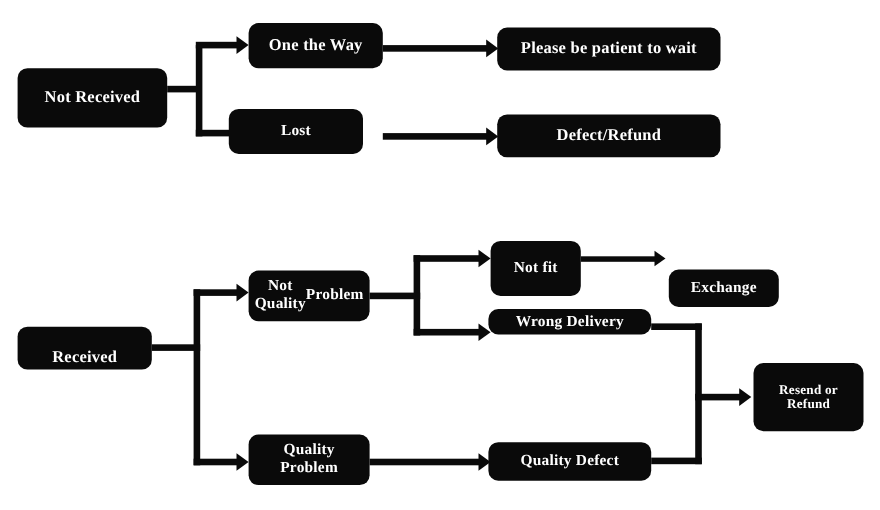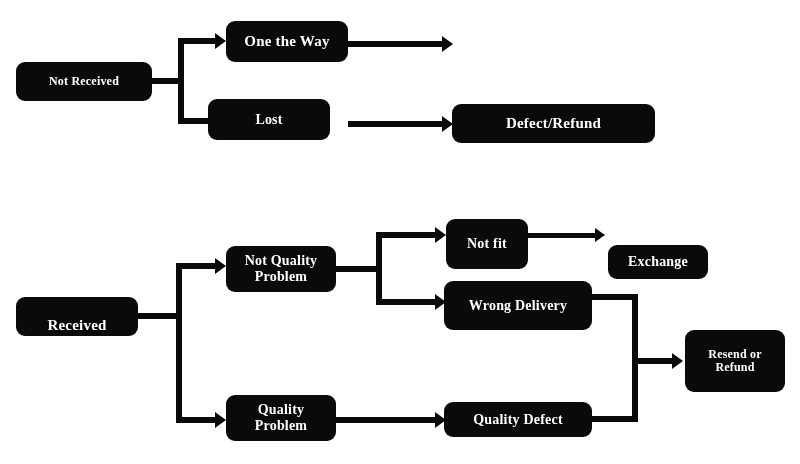--- a/index.html
+++ b/index.html
@@ -48,21 +48,21 @@
     border-bottom: 8px solid transparent;
     border-left: 11px solid #0a0a0a;
     z-index: 2;
   }
 </style>
 </head>
 <body>
 
 <div id="canvas">
 
-  <div class="node" style="left:16px; top:62px; width:136px; height:39px; font-size:12px;">
+  <div class="node" style="left:16px; top:62px; width:136px; height:54px; font-size:15px;">
     <span>Not Received</span>
   </div>
 
   <div class="conn h" style="left:152px; top:78px; width:30px;"></div>
 
   <div class="conn v" style="left:178px; top:41px; height:83px;"></div>
 
   <div class="conn h" style="left:178px; top:38px; width:40px;"></div>
   <div class="arrow" style="left:215px; top:33px;"></div>
 
@@ -76,40 +76,43 @@
   <div class="node" style="left:208px; top:99px; width:122px; height:41px; font-size:14px;">
     <span>Lost</span>
   </div>
 
   <div class="conn h" style="left:348px; top:41px; width:98px;"></div>
   <div class="arrow" style="left:442px; top:36px;"></div>
 
   <div class="conn h" style="left:348px; top:121px; width:98px;"></div>
   <div class="arrow" style="left:442px; top:116px;"></div>
 
+  <div class="node" style="left:452px; top:25px; width:203px; height:39px; font-size:15px;">
+    <span>Please be patient to wait</span>
+  </div>
 
   <div class="node" style="left:452px; top:104px; width:203px; height:39px; font-size:15px;">
     <span>Defect/Refund</span>
   </div>
 
   <div class="node" style="left:16px; top:297px; width:122px; height:39px; font-size:15px;align-items:flex-end;">
     <span>Received</span>
   </div>
 
   <div class="conn h" style="left:138px; top:313px; width:44px;"></div>
 
   <div class="conn v" style="left:176px; top:263px; height:160px;"></div>
 
   <div class="conn h" style="left:176px; top:263px; width:42px;"></div>
   <div class="arrow" style="left:215px; top:258px;"></div>
 
   <div class="conn h" style="left:176px; top:417px; width:42px;"></div>
   <div class="arrow" style="left:215px; top:412px;"></div>
 
-  <div class="node" style="left:226px; top:246px; width:110px; height:46px; font-size:14px; flex-direction:column;">
+  <div class="node" style="left:226px; top:246px; width:110px; height:46px; font-size:14px; flex-direction:row;">
     <span>Not Quality</span>
     <span>Problem</span>
   </div>
 
   <div class="node" style="left:226px; top:395px; width:110px; height:46px; font-size:14px; flex-direction:column;justify-content:center;">
     <span>Quality</span>
     <span>Problem</span>
   </div>
 
   <div class="conn h" style="left:336px; top:266px; width:46px;"></div>
@@ -125,21 +128,21 @@
     <span>Not fit</span>
   </div>
 
   <div class="conn h" style="left:528px; top:233px; width:70px; height:5px;"></div>
   <div class="arrow" style="left:595px; top:228px; border-top-width:7px; border-bottom-width:7px; border-left-width:10px;"></div>
 
   <div class="node" style="left:608px; top:219px; width:100px; height:34px; font-size:14px;margin-top:26px;">
     <span>Exchange</span>
   </div>
 
-  <div class="node" style="left:444px; top:281px; width:148px; height:49px; font-size:14px;">
+  <div class="node" style="left:444px; top:281px; width:148px; height:23px; font-size:14px;">
     <span>Wrong Delivery</span>
   </div>
 
   <div class="node" style="left:444px; top:402px; width:148px; height:35px; font-size:14px;">
     <span>Quality Defect</span>
   </div>
 
   <div class="conn h" style="left:336px; top:417px; width:102px;"></div>
   <div class="arrow" style="left:435px; top:412px;"></div>
 

